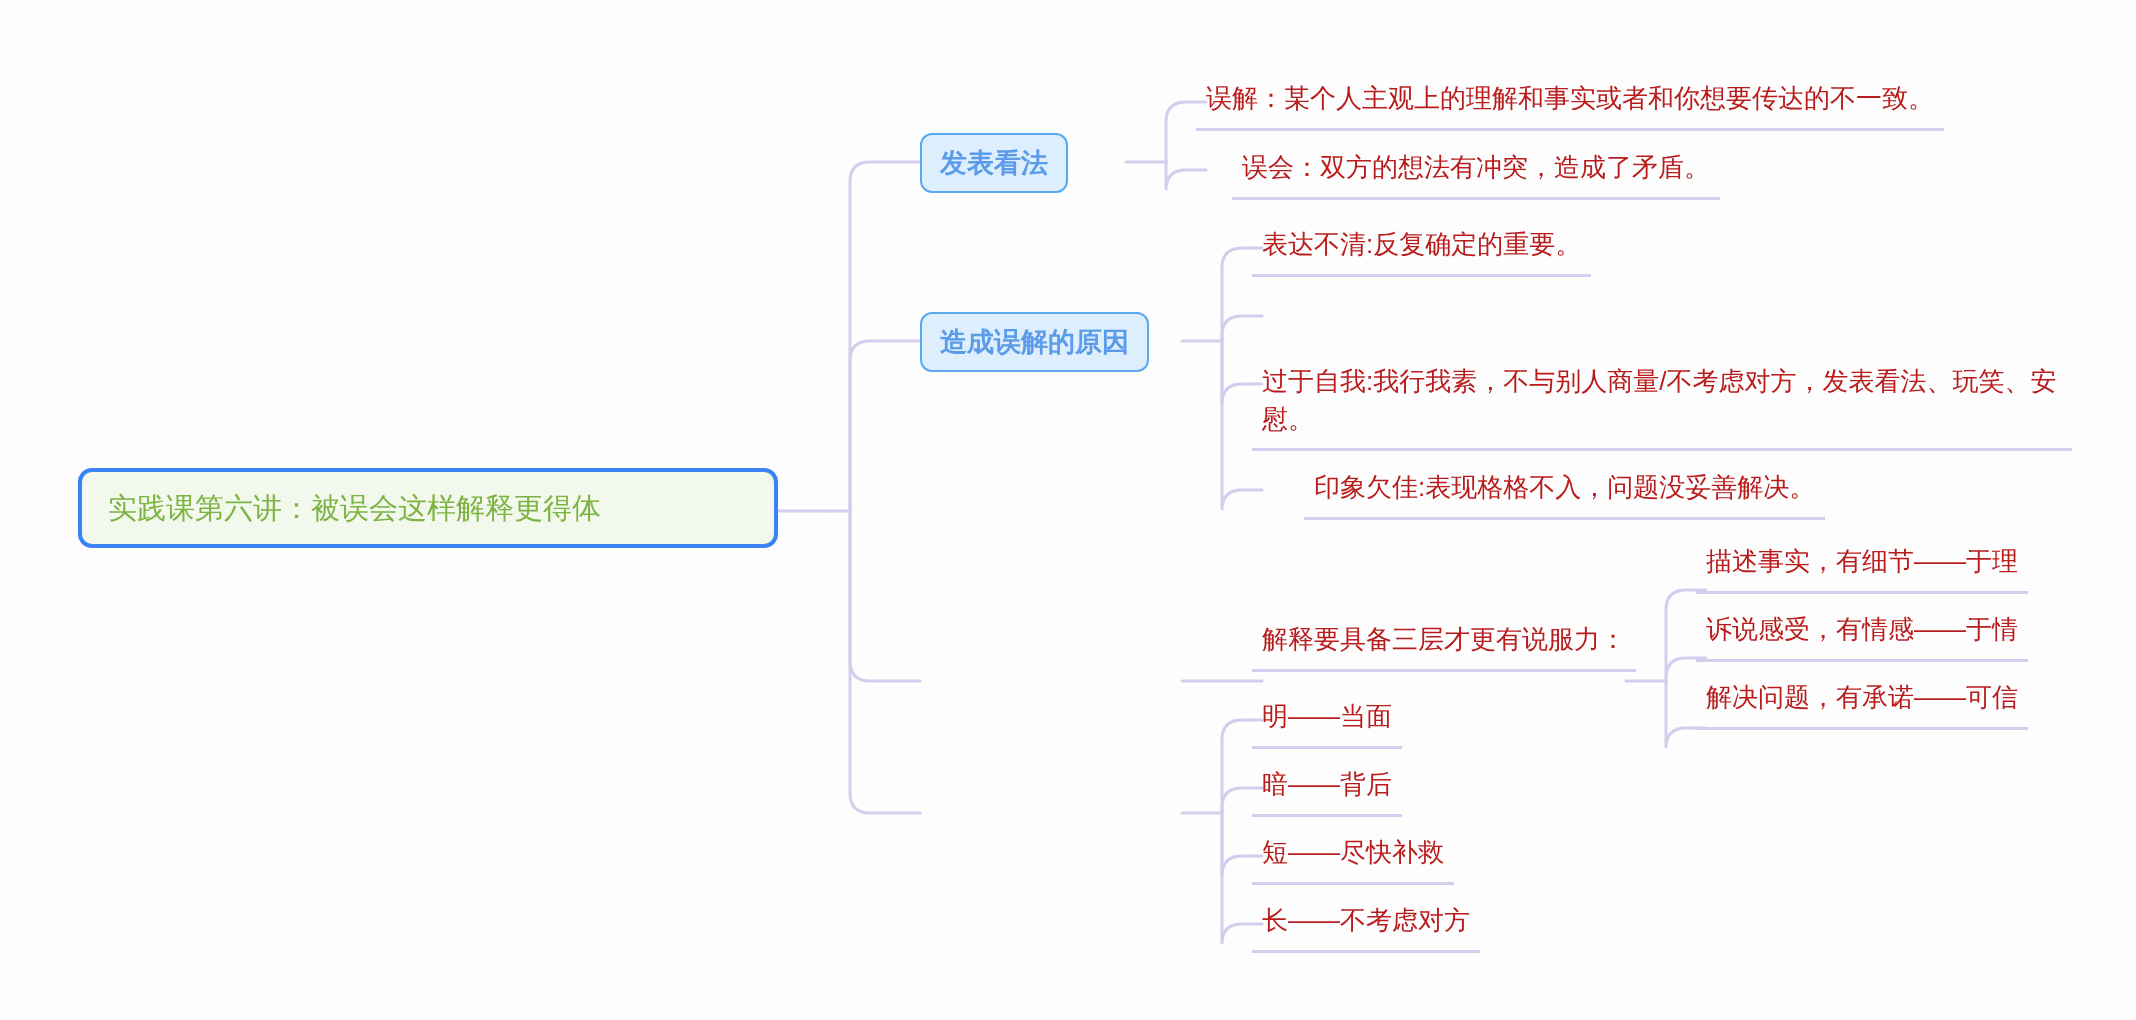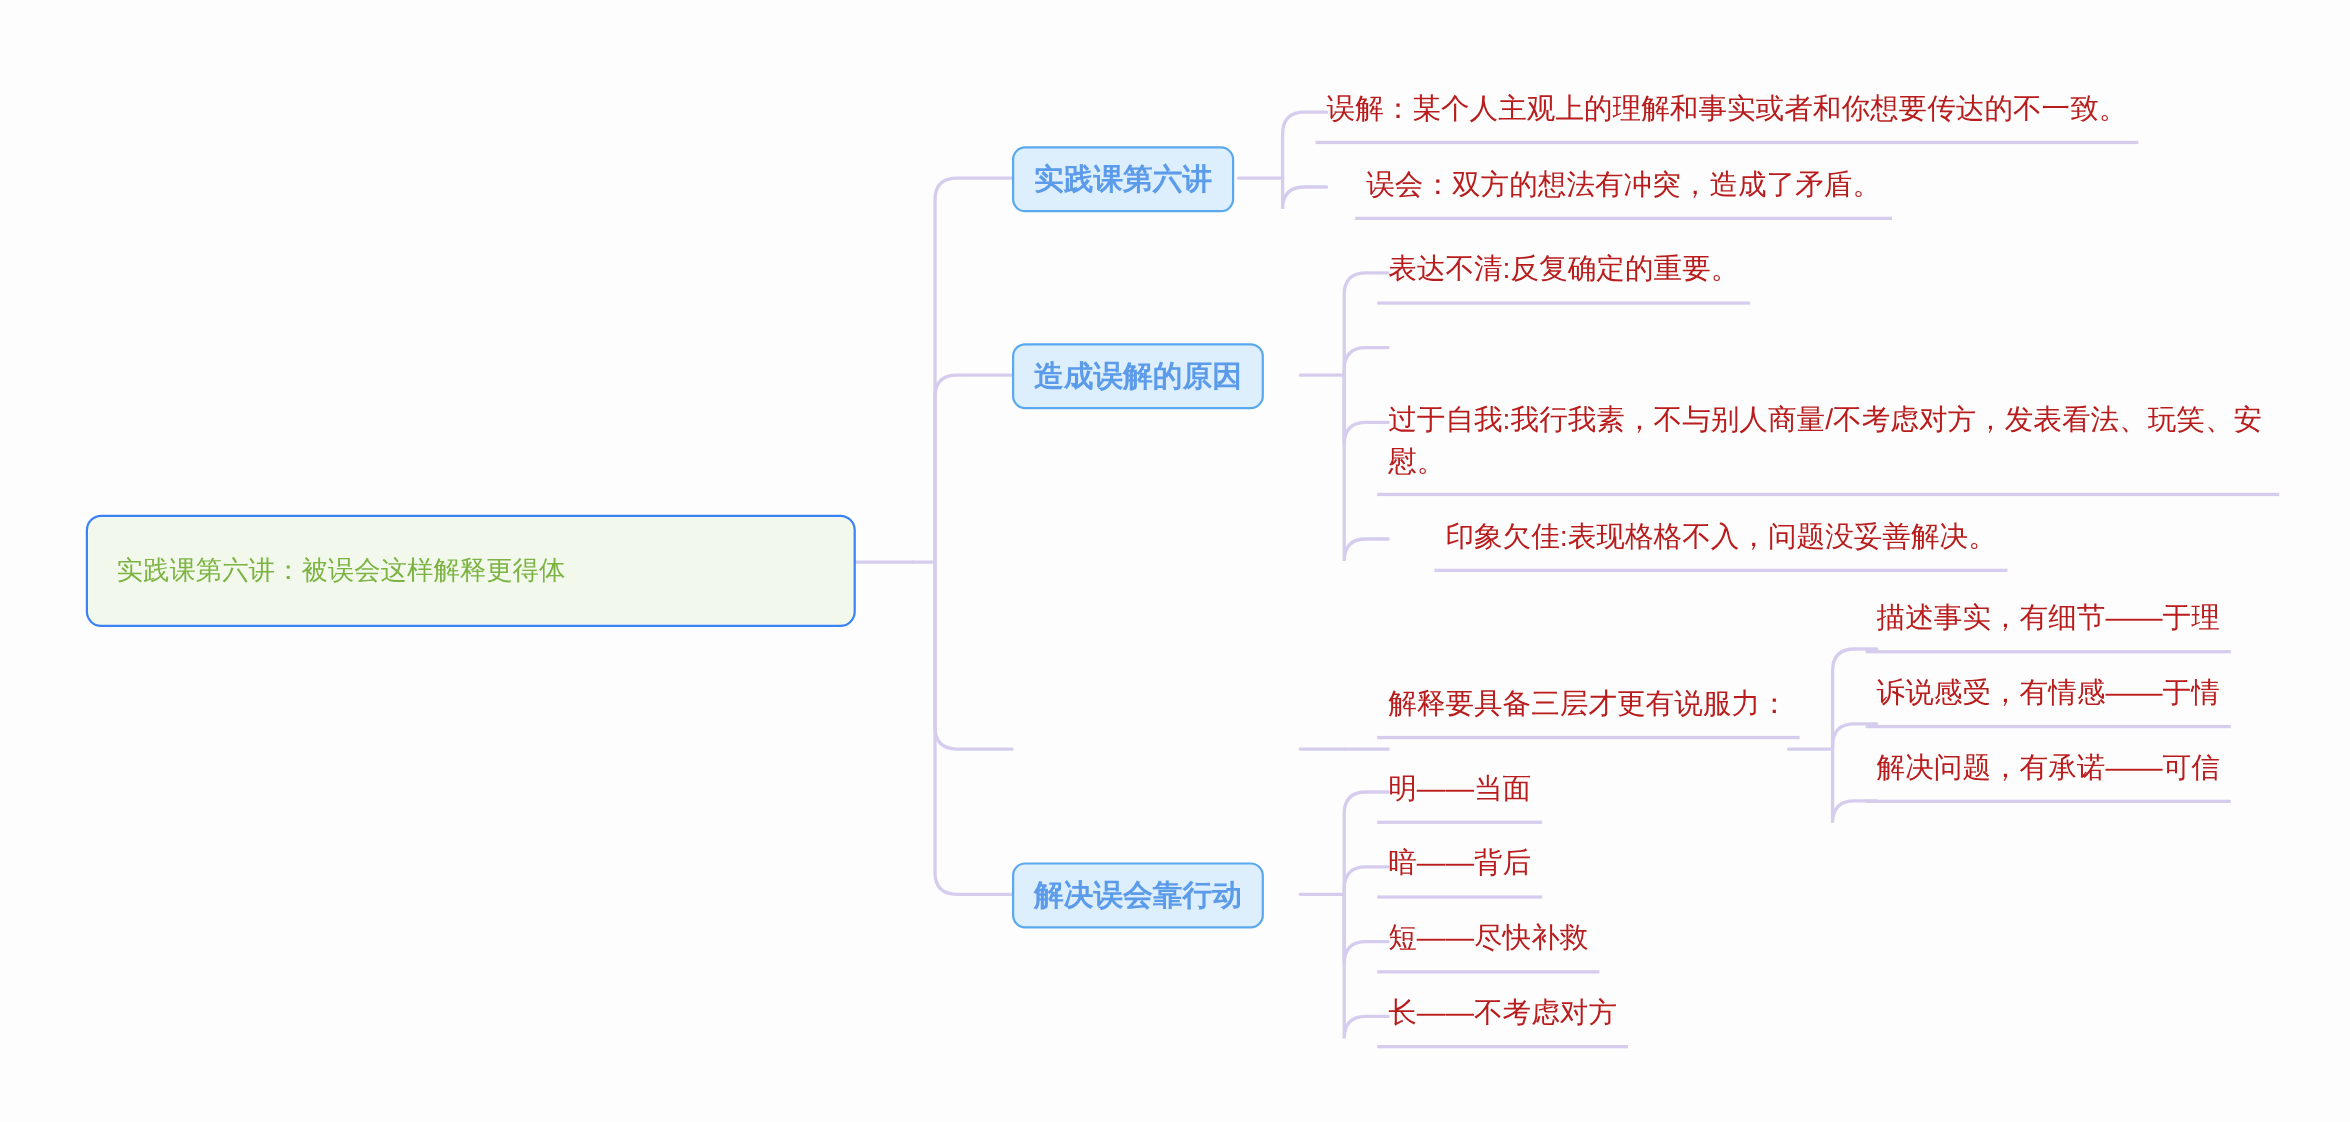--- a/index.html
+++ b/index.html
@@ -10,27 +10,27 @@
     overflow:hidden;
     position:relative;
   }
   #canvas{position:absolute;left:0;top:0;width:2136px;height:1020px;}
   #wires{position:absolute;left:0;top:0;width:2136px;height:1020px;pointer-events:none;}
 
   .node{position:absolute;box-sizing:border-box;}
 
   
   .root{
-    border:2px solid #3b82f6;
+    border:4px solid #3b82f6;
     background:#f2f9ec;
     border-radius:14px;
     color:#7cb342;
-    font-size:24px;
+    font-size:29px;
     line-height:1.25;
-    padding:34px 26px;
+    padding:18px 26px;
     white-space:nowrap;
   }
 
   
   .branch{
     border:2px solid #5aa9ee;
     background:#ddeffc;
     border-radius:12px;
     color:#5b9bea;
     font-weight:bold;
@@ -89,21 +89,21 @@
       <path d="M 1182 813 L 1222 813"></path>
       <path d="M 1222 813 L 1222 740 Q 1222 720 1242 720 L 1262 720"></path>
       <path d="M 1222 813 L 1222 808 Q 1222 788 1242 788 L 1262 788"></path>
       <path d="M 1222 813 L 1222 876 Q 1222 856 1242 856 L 1262 856"></path>
       <path d="M 1222 813 L 1222 944 Q 1222 924 1242 924 L 1262 924"></path>
     </g>
   </svg>
 
   <div class="node root" style="left:78px;top:468px;width:700px;">实践课第六讲：被误会这样解释更得体</div>
 
-  <div class="node branch" style="left:920px;top:133px;">实践课第六讲</div>
+  <div class="node branch" style="left:920px;top:133px;">发表看法</div>
 
   <div class="node leaf nowrap" style="left:1196px;top:76px;">误解：某个人主观上的理解和事实或者和你想要传达的不一致。</div>
 
   <div class="node leaf nowrap" style="left:1232px;top:145px;">误会：双方的想法有冲突，造成了矛盾。</div>
 
   <div class="node branch" style="left:920px;top:312px;">造成误解的原因</div>
 
   <div class="node leaf nowrap" style="left:1252px;top:222px;">表达不清:反复确定的重要。</div>
 
 
@@ -113,21 +113,20 @@
 
 
   <div class="node leaf nowrap" style="left:1252px;top:617px;">解释要具备三层才更有说服力：</div>
 
   <div class="node leaf nowrap" style="left:1696px;top:539px;">描述事实，有细节——于理</div>
 
   <div class="node leaf nowrap" style="left:1696px;top:607px;">诉说感受，有情感——于情</div>
 
   <div class="node leaf nowrap" style="left:1696px;top:675px;">解决问题，有承诺——可信</div>
 
-  <div class="node branch" style="left:920px;top:784px;">解决误会靠行动</div>
 
   <div class="node leaf nowrap" style="left:1252px;top:694px;">明——当面</div>
 
   <div class="node leaf nowrap" style="left:1252px;top:762px;">暗——背后</div>
 
   <div class="node leaf nowrap" style="left:1252px;top:830px;">短——尽快补救</div>
 
   <div class="node leaf nowrap" style="left:1252px;top:898px;">长——不考虑对方</div>
 
 </div>

